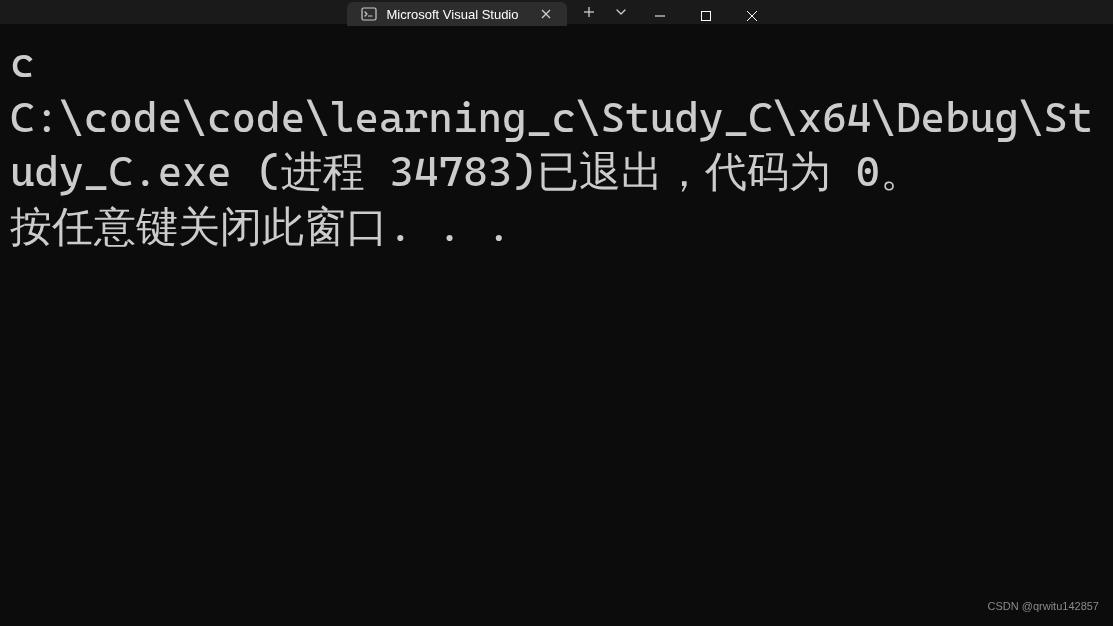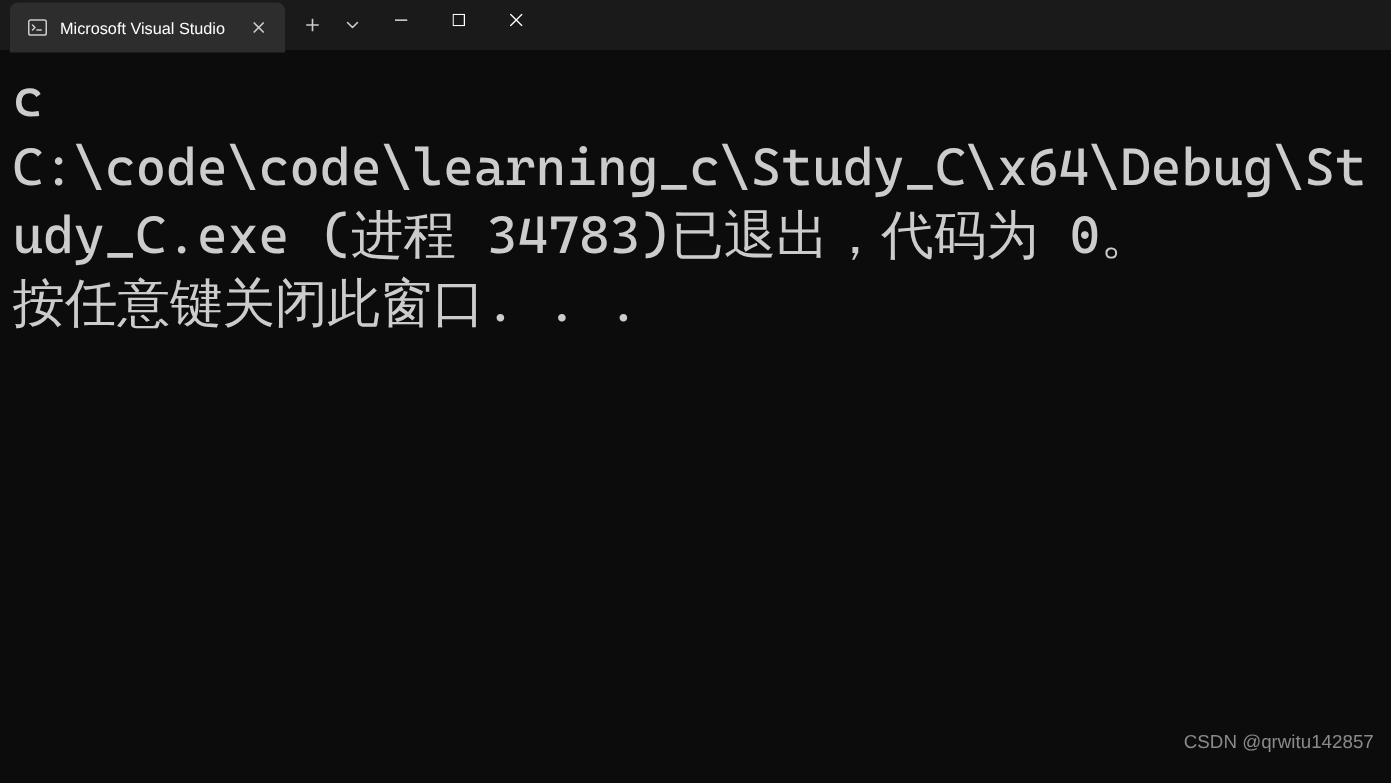--- a/index.html
+++ b/index.html
@@ -9,25 +9,25 @@
     }
     body {
       width: 1113px;
       height: 626px;
       background: #0c0c0c;
       font-family: 'Segoe UI', Tahoma, sans-serif;
       overflow: hidden;
       position: relative;
     }
     .titlebar {
-      height: 40px;
+      height: 24px;
       background: #1a1a1a;
       display: flex;
       align-items: center;
-      justify-content: flex-start;
+      justify-content: center;
     }
     .titlebar-left {
       display: flex;
       align-items: center;
       height: 100%;
     }
     .tab {
       height: 100%;
       background: #2d2d2d;
       display: flex;
@@ -101,24 +101,24 @@
       padding: 12px 10px;
       color: #cccccc;
       font-family: 'Cascadia Mono', 'Consolas', monospace;
       font-size: 42px;
       line-height: 1.3;
       word-break: break-all;
       white-space: pre-wrap;
     }
     .watermark {
       position: absolute;
-      bottom: 24px;
+      bottom: 14px;
       right: 14px;
       color: #8a8a8a;
-      font-size: 15px;
+      font-size: 11px;
       font-family: Arial, sans-serif;
     }
   </style>
 </head>
 <body>
 
 <div class="titlebar">
   <div class="titlebar-left">
     <div class="tab">
       <span class="tab-icon">

